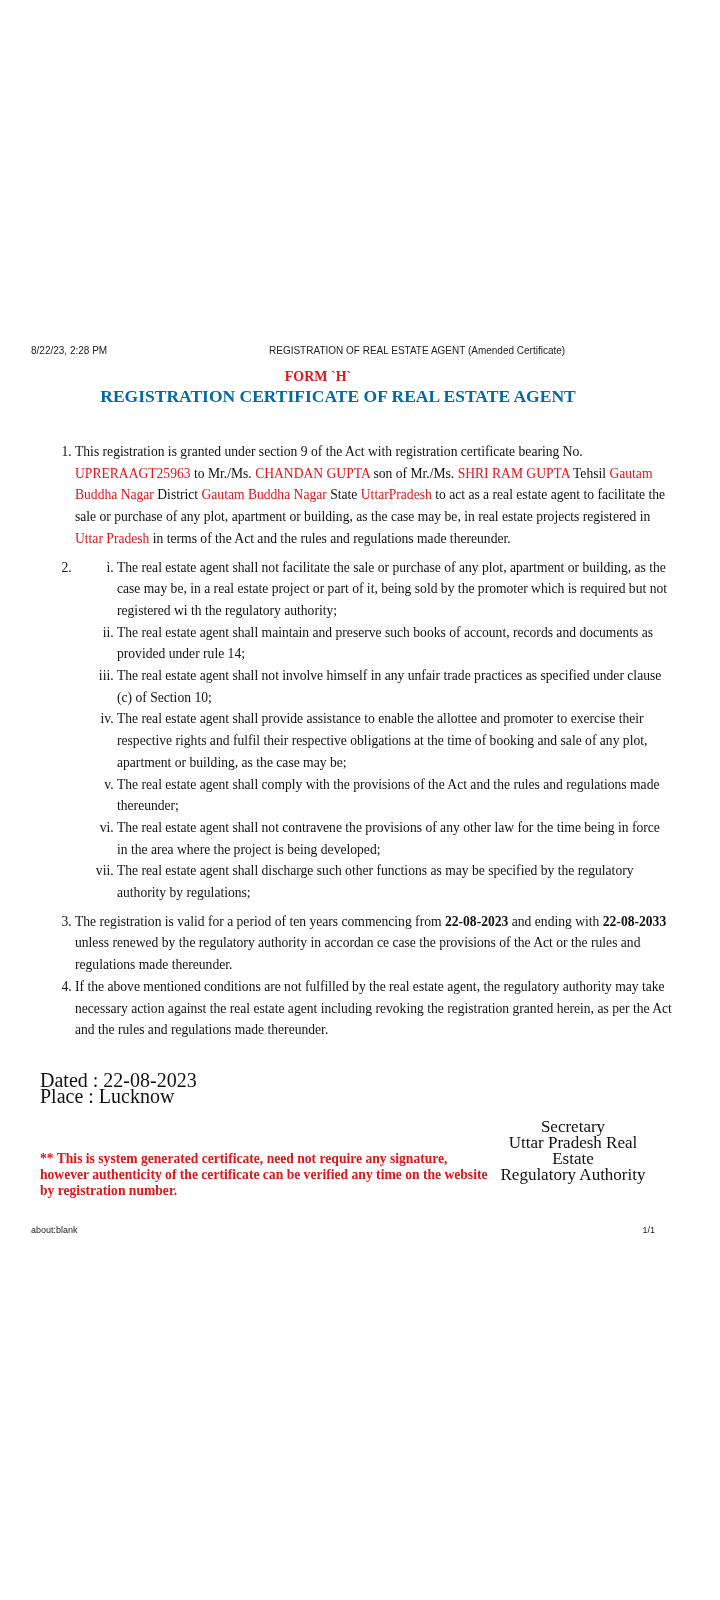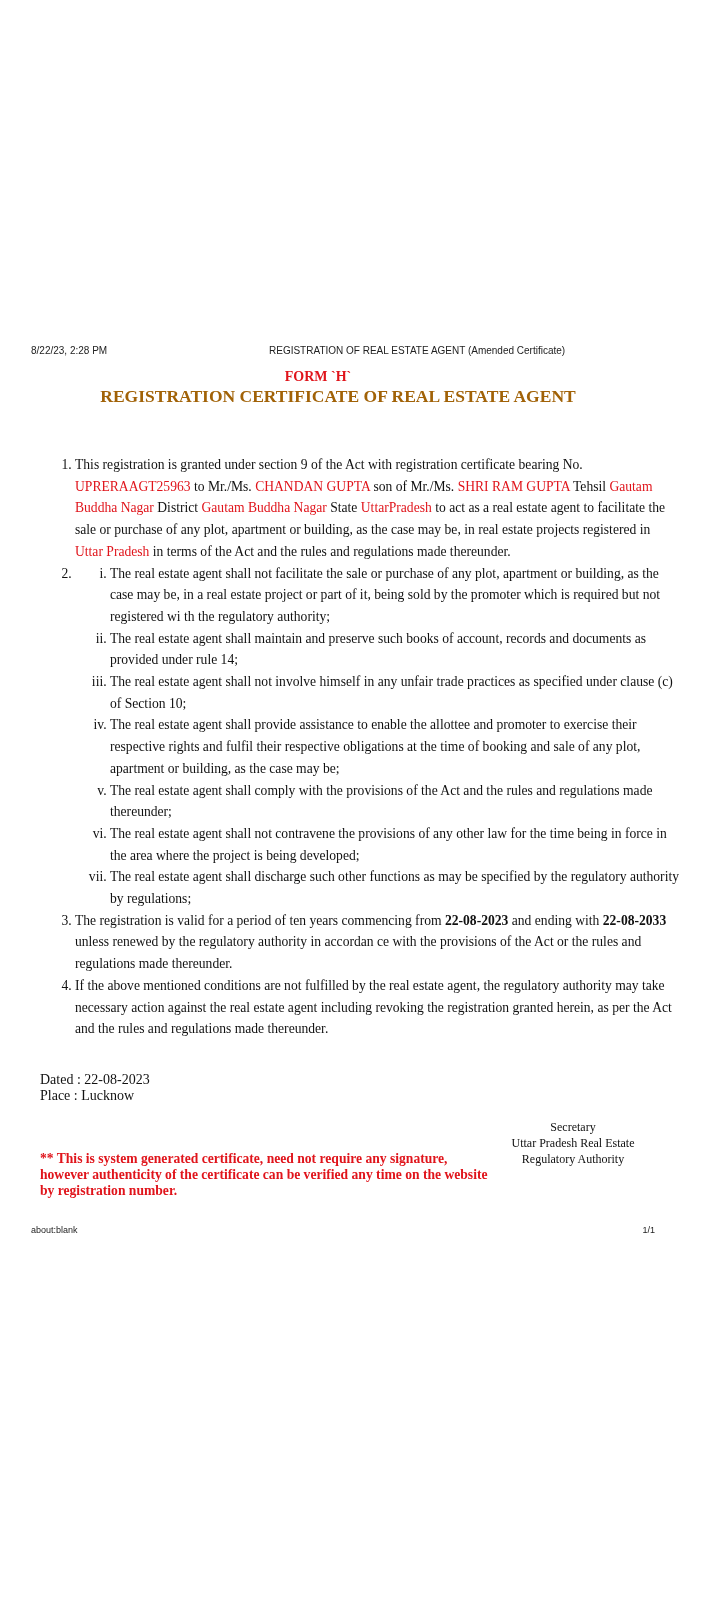--- a/index.html
+++ b/index.html
@@ -52,64 +52,64 @@
     .rule-label {
       color: #e0141b;
       font-weight: bold;
       font-size: 14px;
       line-height: 16px;
     }
     .cert-title {
       font-weight: bold;
       font-size: 17.5px;
       line-height: 22px;
-      color: #a16207;
+      color: #0369a1;
       margin-top: 0px;
       margin-left: 40px;
     }
     .body-text {
       position: absolute;
-      top: 454px;
+      top: 441px;
       left: 40px;
       width: 640px;
       font-size: 13.6px;
       line-height: 21.7px;
     }
     ol.main-list {
       margin: 0;
       padding-left: 35px;
     }
     ol.main-list > li {
       padding-left: 0;
     }
     ol.sub-list {
       list-style-type: lower-roman;
-      margin: 0;
+      margin: 7px;
       padding-left: 35px;
     }
     .red {
       color: #e0141b;
     }
     .bold {
       font-weight: bold;
     }
     .dated-block {
       position: absolute;
       top: 1072px;
       left: 40px;
-      font-size: 14px;
+      font-size: 20px;
       line-height: 16px;
     }
     .signatory {
       position: absolute;
       top: 1119px;
       left: 493px;
       width: 160px;
       text-align: center;
-      font-size: 12px;
+      font-size: 17px;
       line-height: 16px;
     }
     .disclaimer {
       position: absolute;
       top: 1151px;
       left: 40px;
       width: 450px;
       color: #e0141b;
       font-weight: bold;
       font-size: 13.6px;
@@ -157,21 +157,21 @@
       <ol class="sub-list">
         <li>The real estate agent shall not facilitate the sale or purchase of any plot, apartment or building, as the case may be, in a real estate project or part of it, being sold by the promoter which is required but not registered wi th the regulatory authority;</li>
         <li>The real estate agent shall maintain and preserve such books of account, records and documents as provided under rule 14;</li>
         <li>The real estate agent shall not involve himself in any unfair trade practices as specified under clause (c) of Section 10;</li>
         <li>The real estate agent shall provide assistance to enable the allottee and promoter to exercise their respective rights and fulfil their respective obligations at the time of booking and sale of any plot, apartment or building, as the case may be;</li>
         <li>The real estate agent shall comply with the provisions of the Act and the rules and regulations made thereunder;</li>
         <li>The real estate agent shall not contravene the provisions of any other law for the time being in force in the area where the project is being developed;</li>
         <li>The real estate agent shall discharge such other functions as may be specified by the regulatory authority by regulations;</li>
       </ol>
     </li>
-    <li><span>The registration is valid for a period of ten years commencing from </span><span class="bold">22-08-2023</span><span> and ending with </span><span class="bold">22-08-2033</span><span> unless renewed by the regulatory authority in accordan ce with the provisions of the Act or the rules and regulations made thereunder.</span></li>
+    <li><span>The registration is valid for a period of ten years commencing from </span><span class="bold">22-08-2023</span><span> and ending with </span><span class="bold">22-08-2033</span><span> unless renewed by the regulatory authority in accordan ce case the provisions of the Act or the rules and regulations made thereunder.</span></li>
     <li>If the above mentioned conditions are not fulfilled by the real estate agent, the regulatory authority may take necessary action against the real estate agent including revoking the registration granted herein, as per the Act and the rules and regulations made thereunder.</li>
   </ol>
 </div>
 
 <div class="dated-block">
   <div>Dated : 22-08-2023</div>
   <div>Place : Lucknow</div>
 </div>
 
 <div class="signatory">

